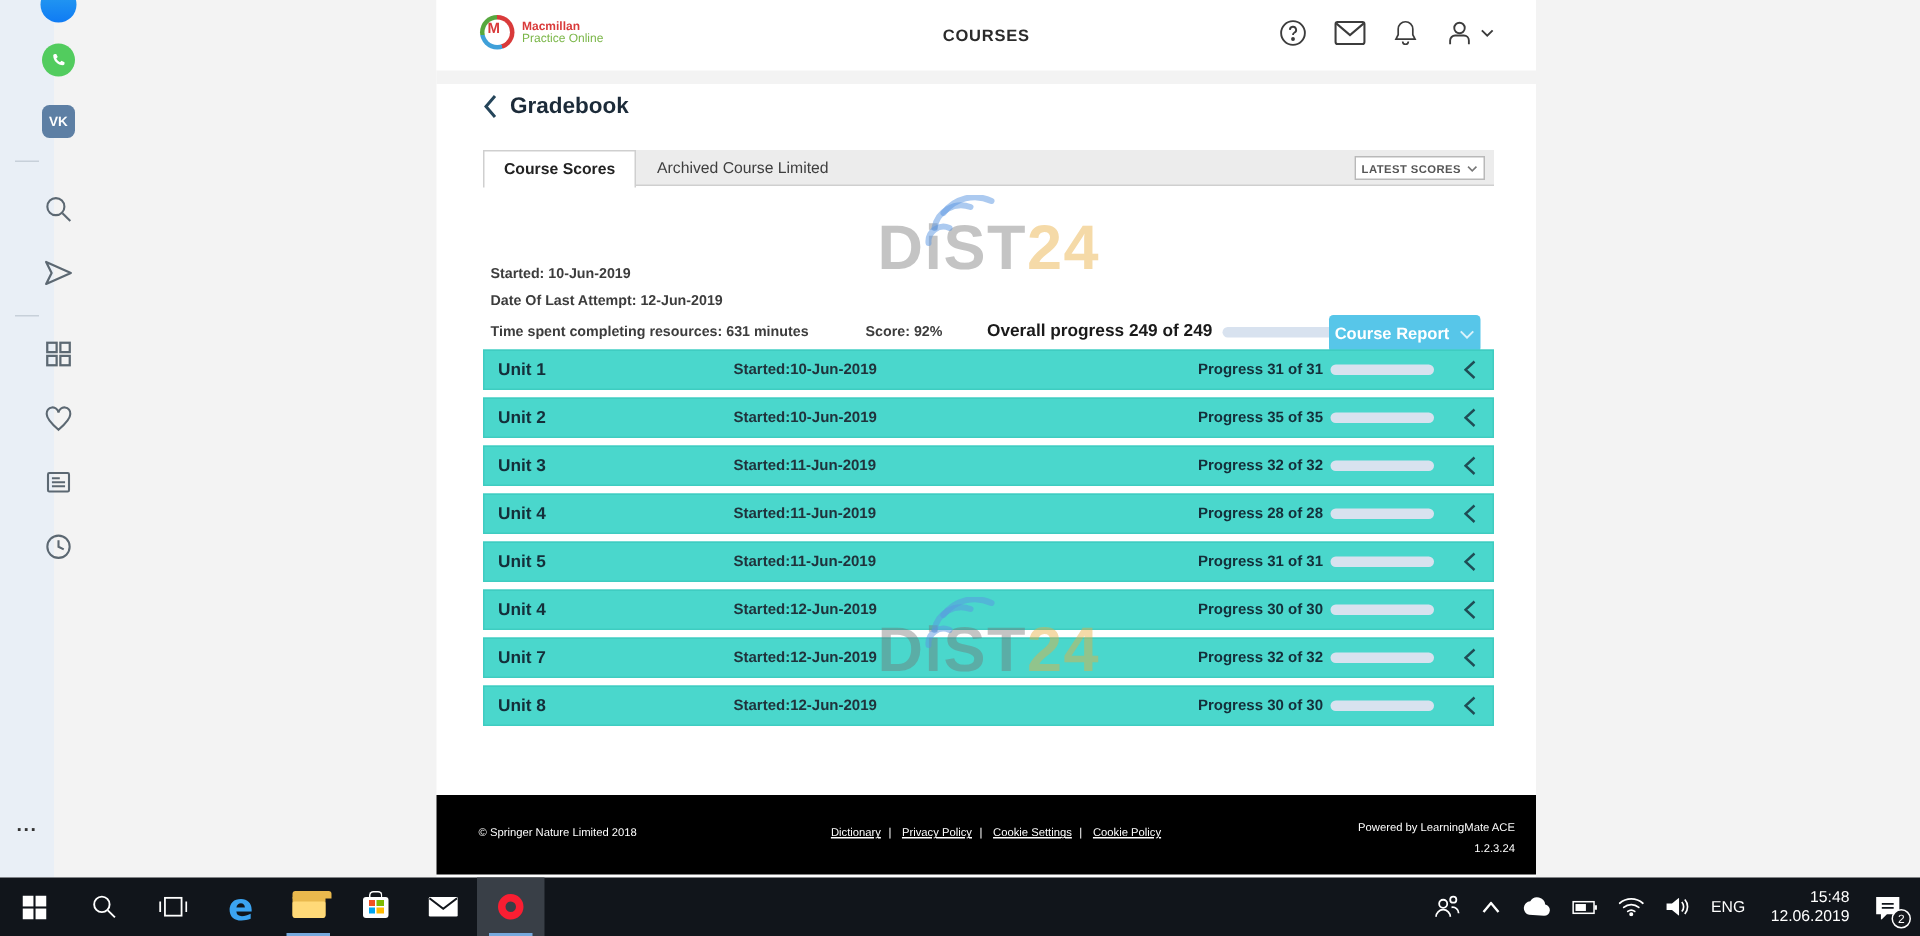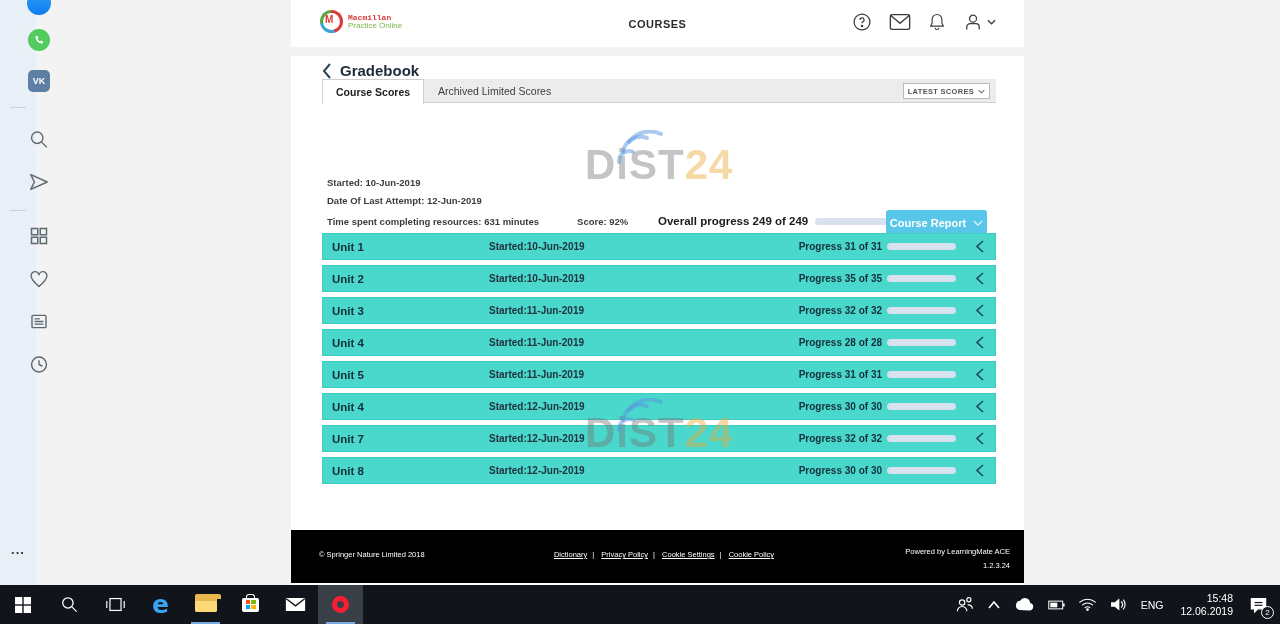--- a/index.html
+++ b/index.html
@@ -19,30 +19,30 @@
   .content-col { position:absolute; left:291px; top:0; width:733px; height:585px; background:#fff; }
   .app-header { position:relative; width:100%; height:47px; background:#fff; }
   .header-gap { position:absolute; top:47px; left:0; width:100%; height:9px; background:#f3f3f3; }
 
   .logo { position:absolute; left:29px; top:10px; display:flex; align-items:center; gap:5px; }
   .logo-mark { width:23px; height:23px; border-radius:50%;
     background:conic-gradient(#d93a3a 0 45%, #3fa0d9 45% 72%, #57a83e 72% 100%); position:relative; }
   .logo-mark::after { content:""; position:absolute; inset:3px; background:#fff; border-radius:50%; }
   .logo-mark span { position:absolute; z-index:2; left:5px; top:4px; color:#d93a3a; font-size:10px; font-weight:bold; }
   .logo-text { line-height:8px; }
-  .logo-text .l1 { color:#d93a3a; font-size:8px; font-weight:bold; display:block;font-family:Liberation Mono, monospace; }
+  .logo-text .l1 { color:#d93a3a; font-size:8px; font-weight:bold; display:block; }
   .logo-text .l2 { color:#7ab648; font-size:8px; display:block; }
   .nav-title { position:absolute; left:0; right:0; top:18px; text-align:center; font-size:11px; color:#2b2b2b; letter-spacing:.5px; font-weight:bold; }
   .hdr-icons { position:absolute; right:28px; top:12px; display:flex; align-items:center; gap:17px; }
 
   
   .gb-title-row { position:absolute; left:31px; top:62px; display:flex; align-items:center; gap:8px; }
   .gb-title { font-size:15px; font-weight:bold; color:#1c2b39; }
 
-  .tabbar { position:absolute; left:31px; top:79px; width:674px; height:24px; background:#ececec; border-bottom:1px solid #cfcfcf; }
+  .tabbar { position:absolute; left:31px; top:100px; width:674px; height:24px; background:#ececec; border-bottom:1px solid #cfcfcf; }
   .tab { position:absolute; top:0; height:24px; display:flex; align-items:center; justify-content:center; font-size:10.5px; color:#3e3e3e; padding:0 13px; }
   .tab.active { left:0; background:#fff; border:1px solid #cfcfcf; border-bottom:none; height:25px; z-index:2; font-weight:bold; color:#222; }
   .tab.t2 { left:103px; }
   .sort-box { position:absolute; right:6px; top:4px; height:16px; background:#fff; border:1px solid #b9b9b9; display:flex; align-items:center; gap:4px; padding:0 4px; font-size:7.5px; font-weight:bold; color:#555; letter-spacing:.3px; }
 
   .course-head { position:absolute; left:31px; top:130px; width:674px; height:29px; background:#f0f0f0; border:1px solid #dedede; display:flex; align-items:center; padding:0 10px; }
   .course-name { font-size:11px; font-weight:bold; color:#2b2b2b; letter-spacing:.2px; }
   .info-ic { width:11px; height:11px; border:1px solid #666; border-radius:50%; font-size:7px; color:#666; display:inline-flex; align-items:center; justify-content:center; margin-left:5px; font-style:italic; font-weight:bold; }
   .course-head .chev-r { margin-left:auto; }
 
@@ -220,21 +220,21 @@
     <span>
       <svg width="10" height="16" viewBox="0 0 10 16" fill="none" stroke="#25455a" stroke-width="2">
           <polyline points="8,1 2,8 8,15"></polyline>
         </svg>
     </span>
     <span class="gb-title">Gradebook</span>
   </div>
 
   <div class="tabbar">
     <div class="tab active">Course Scores</div>
-    <div class="tab t2">Archived Limited Scores</div>
+    <div class="tab t2">Archived Course Limited</div>
     <div class="sort-box">
       <span>LATEST SCORES</span>
       <svg width="7" height="5" viewBox="0 0 10 6" fill="none" stroke="#777" stroke-width="1.5">
           <polyline points="1,1 5,5 9,1"></polyline>
         </svg>
     </div>
   </div>
 
 
   <div class="course-details">

